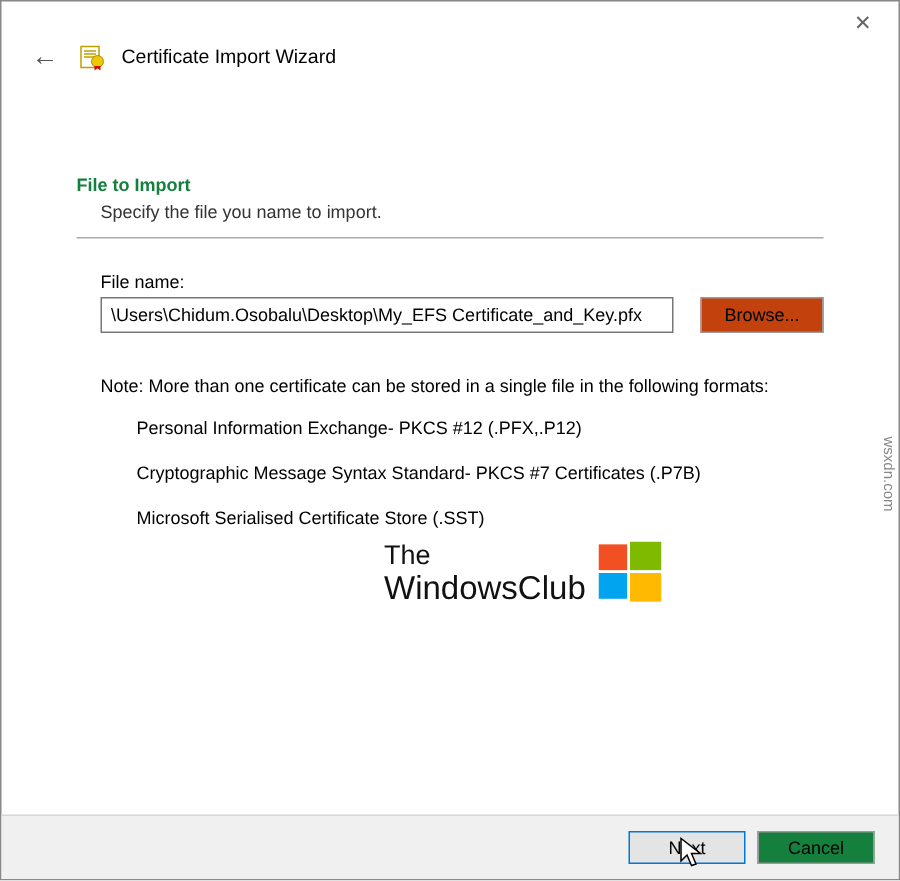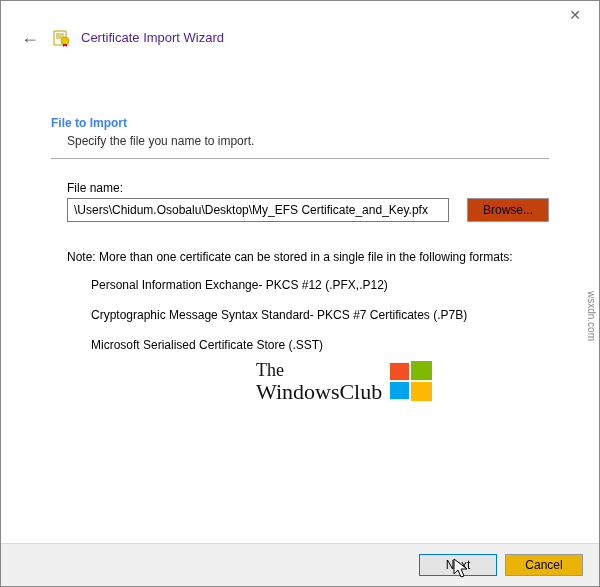--- a/index.html
+++ b/index.html
@@ -41,29 +41,29 @@
       cursor: pointer;
       padding: 2px 4px;
       user-select: none;
     }
     .cert-icon {
       width: 18px; height: 18px;
       position: relative;
     }
     .wizard-title {
       font-size: 13px;
-      color: #4c1d95;
+      color: #000000;
     }
     .content {
       padding: 60px 50px 10px 50px;
     }
     .section-title {
       font-weight: bold;
       font-size: 12px;
-      color: #3b82f6;
+      color: #15803d;
       margin-bottom: 4px;
     }
     .section-sub {
       font-size: 12px;
       color: #333;
       margin-left: 16px;
       margin-bottom: 10px;
     }
     .hr {
       border: none;
@@ -117,21 +117,21 @@
       right: 0;
       background: #f0f0f0;
       border-top: 1px solid #d8d8d8;
       padding: 10px 16px;
       display: flex;
       justify-content: flex-end;
       gap: 8px;
     }
     .footer button {
       border: 1px solid #999;
-      background: #eab308;
+      background: #15803d;
       padding: 3px 0;
       font-size: 12px;
       min-width: 78px;
       cursor: pointer;
       font-family: inherit;
     }
     .footer button.primary {
       border: 1px solid #0078d7;
       background: #e4e4e4;
     }
@@ -143,21 +143,21 @@
     }
     .watermark {
       position: absolute;
       left: 255px;
       top: 360px;
       display: flex;
       align-items: center;
       gap: 8px;
       pointer-events:none;
     }
-    .wm-text { font-size: 22px; line-height: 1.05; color:#111; font-family: Liberation Serif, serif;}
+    .wm-text { font-size: 22px; line-height: 1.05; color:#111; font-family: Liberation Sans, sans-serif;}
     .wm-text .line1{ font-size:18px; }
     .wm-logo { width: 42px; height: 42px; }
     .side-credit{
       position:absolute;
       right:2px;
       top:290px;
       writing-mode: vertical-rl;
       font-size:10px;
       color:#888;
     }

